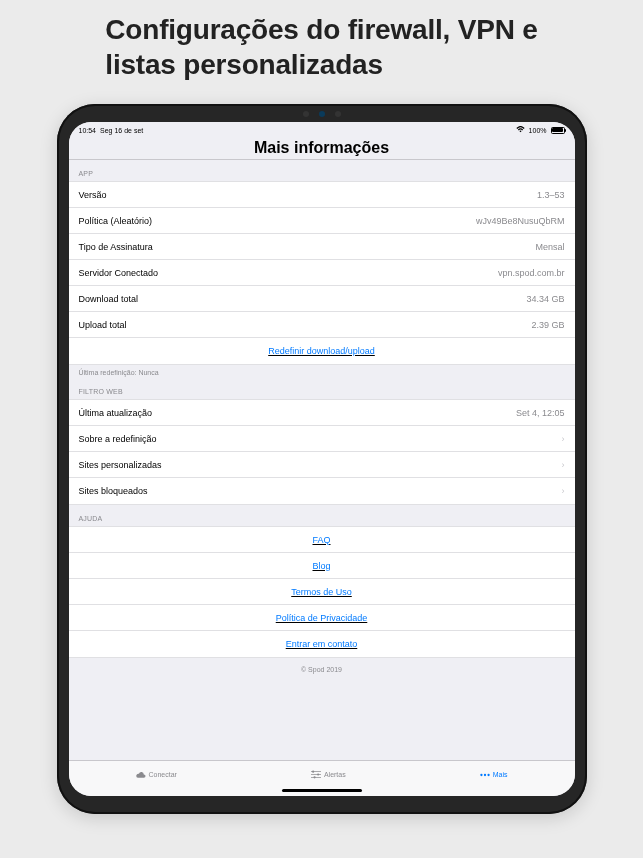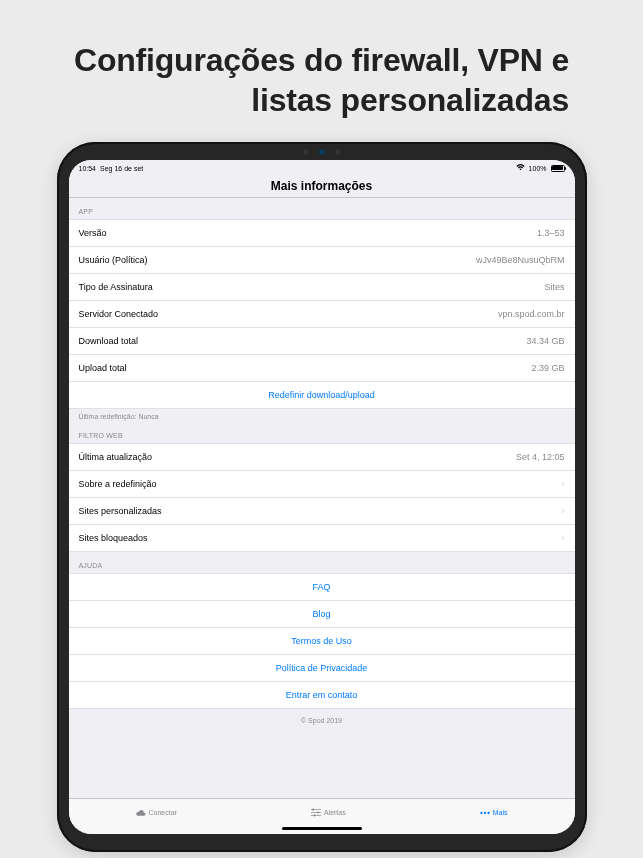--- a/index.html
+++ b/index.html
@@ -7,25 +7,25 @@
     width: 643px;
     height: 858px;
     background: #ebebeb;
     font-family: -apple-system, "Helvetica Neue", Arial, sans-serif;
     display: flex;
     flex-direction: column;
     align-items: center;
     overflow: hidden;
   }
   .marketing-title {
-    font-size: 32px;
+    font-size: 28px;
     font-weight: 600;
     color: #222;
-    text-align: right;
-    margin-top: 40px;
+    text-align: left;
+    margin-top: 12px;
     margin-bottom: 22px;
     line-height: 1.25;
     letter-spacing: -0.2px;
   }
   .device-frame {
     width: 530px;
     height: 710px;
     padding: 18px 12px 18px 12px;
     background: #262626;
     border-radius: 38px;
@@ -70,21 +70,21 @@
     content:""; position:absolute; right:-2px; top:1.5px; width:1px; height:3px; background:#000; border-radius:0 1px 1px 0;
   }
   .battery-icon .fill { position:absolute; left:0.5px; top:0.5px; bottom:0.5px; right:0.5px; background:#000; border-radius:1px; }
   
   .nav-bar {
     height: 24px;
     display:flex; align-items:center; justify-content:center;
     background: #efeff4;
     border-bottom: 0.5px solid #c8c7cc;
   }
-  .nav-title { font-size: 12px; font-weight: 600; color:#000; }
+  .nav-title { font-size: 16px; font-weight: 600; color:#000; }
   
   .content {
     flex: 1 1 auto;
     overflow-y: hidden;
     background: #efeff4;
     font-size: 9px;
   }
   .section-header {
     padding: 10px 10px 4px 10px;
     font-size: 7px;
@@ -92,32 +92,32 @@
     text-transform: uppercase;
     letter-spacing: 0.2px;
   }
   .section-footer {
     padding: 4px 10px 2px 10px;
     font-size: 7px;
     color: #8a8a8e;
   }
   .row {
     background: #fff;
-    padding: 8px 10px;
+    padding: 0 10px;
     display:flex;
     justify-content: space-between;
     align-items: center;
     border-bottom: 0.5px solid #e0e0e3;
     min-height: 26px;
   }
   .row:last-child { border-bottom: none; }
   .row .label { color:#000; flex:1; }
   .row .value { color:#8a8a8e; text-align:right; }
   .row .chev { color:#c7c7cc; margin-left:6px; font-size:9px; }
-  .row.link { justify-content:center; }
+  .row.link { justify-content:center;text-decoration:underline; }
   .row.link .label { color:#007aff; text-align:center; flex:0 0 auto; }
   .group { background:#fff; border-top:0.5px solid #e0e0e3; border-bottom:0.5px solid #e0e0e3; }
   .copyright {
     text-align:center;
     color:#8a8a8e;
     font-size:7px;
     padding: 8px 0 12px 0;
     background:#efeff4;
   }
   
@@ -182,26 +182,26 @@
 
     <div class="content">
 
       <div class="section-header">APP</div>
       <div class="group">
         <div class="row">
           <span class="label">Versão</span>
           <span class="value">1.3–53</span>
         </div>
         <div class="row">
-          <span class="label">Usuário (Política)</span>
+          <span class="label">Política (Aleatório)</span>
           <span class="value">wJv49Be8NusuQbRM</span>
         </div>
         <div class="row">
           <span class="label">Tipo de Assinatura</span>
-          <span class="value">Sites</span>
+          <span class="value">Mensal</span>
         </div>
         <div class="row">
           <span class="label">Servidor Conectado</span>
           <span class="value">vpn.spod.com.br</span>
         </div>
         <div class="row">
           <span class="label">Download total</span>
           <span class="value">34.34 GB</span>
         </div>
         <div class="row">

